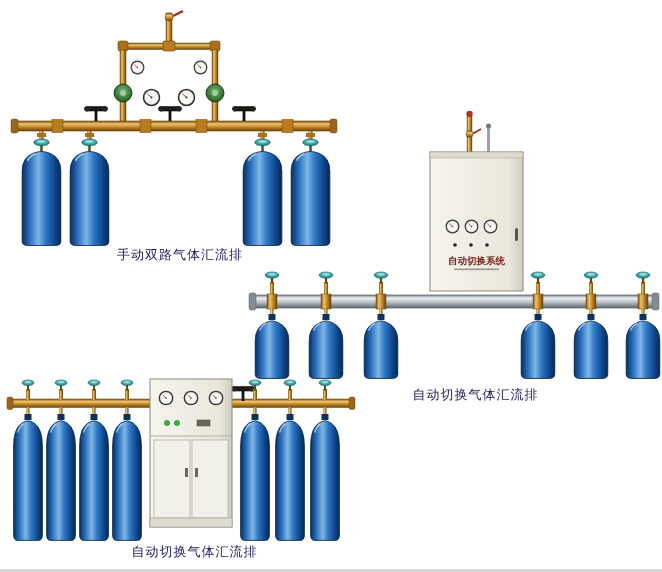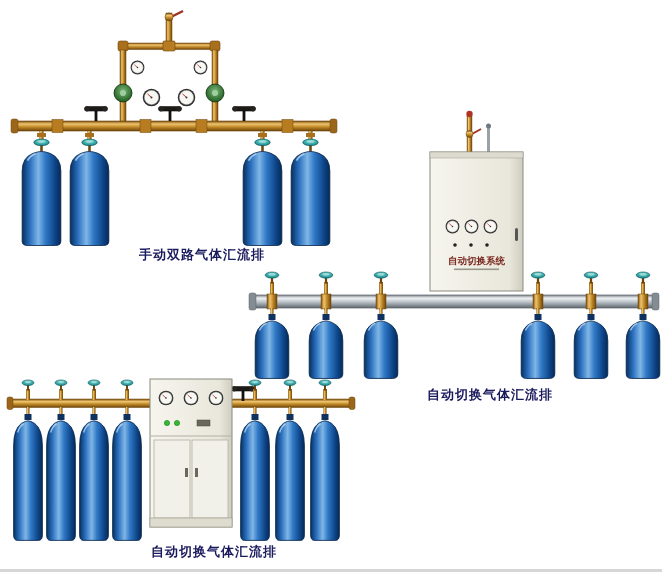--- a/index.html
+++ b/index.html
@@ -7,24 +7,24 @@
     position:relative;
     width:662px;height:572px;
     background:#ffffff;
     overflow:hidden;
     font-family:"Liberation Sans", sans-serif;
   }
   .canvas > svg{position:absolute;left:0;top:0;}
   .caption{
     position:absolute;
     font-size:13px;
-    font-weight:bold;
+    font-weight:normal;
     color:#1a1a5e;
     letter-spacing:1px;
-    text-align:right;
+    text-align:center;
     white-space:nowrap;
   }
   .bottom-divider{
     position:absolute;
     left:0;bottom:0;
     width:100%;height:3px;
     background:#d6d6d6;
   }
 </style>
 </head>

